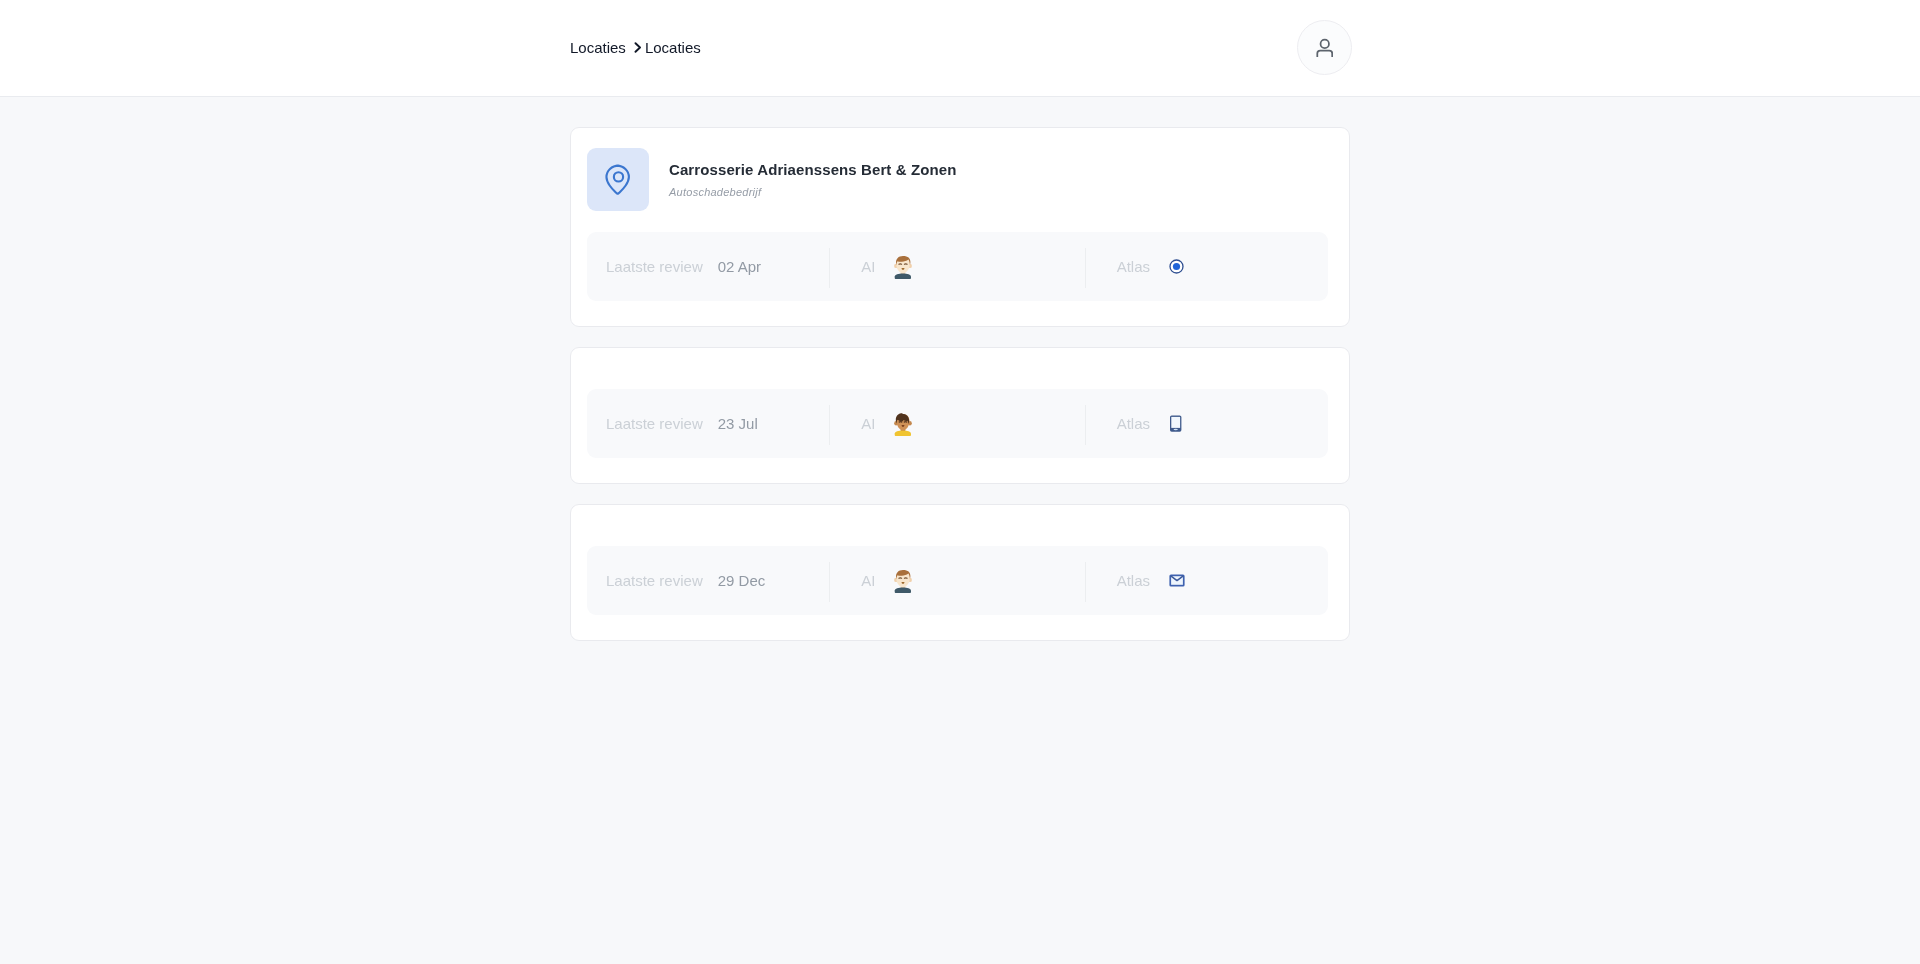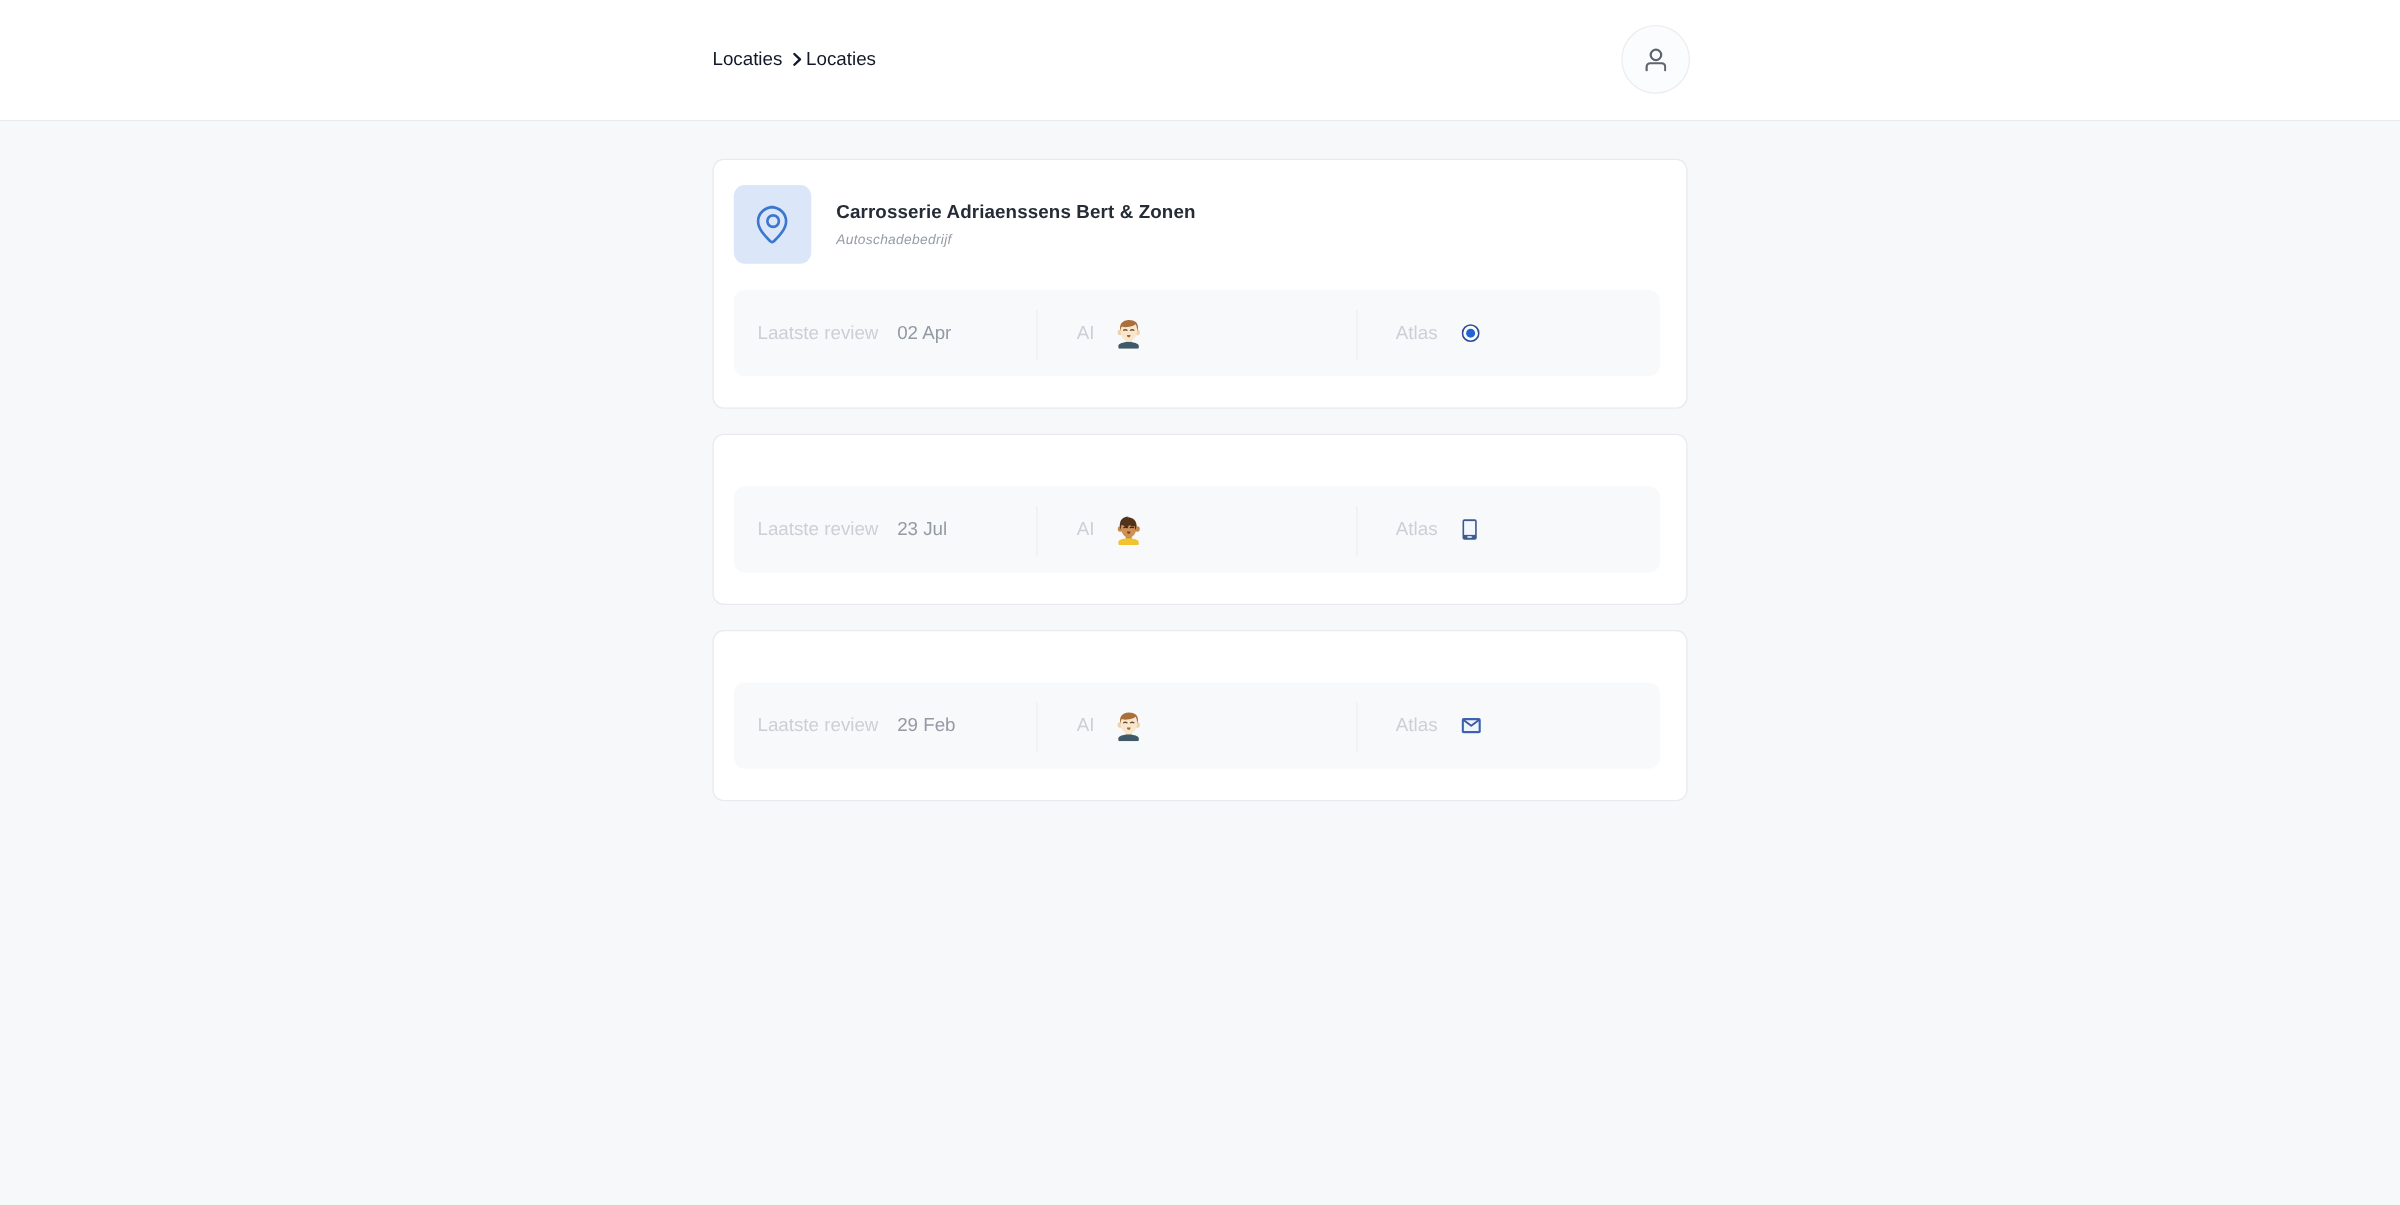--- a/index.html
+++ b/index.html
@@ -161,21 +161,21 @@
   </svg>
           </span>
       </div>
     </div>
   </div>
 
   <div class="card" data-name="location-card">
     <div class="meta" data-name="location-meta">
       <div class="meta-cell" data-name="last-review-cell">
         <span class="meta-label" data-name="last-review-label">Laatste review</span>
-        <span class="meta-value" data-name="last-review-value">29 Feb</span>
+        <span class="meta-value" data-name="last-review-value">29 Dec</span>
       </div>
       <div class="divider" data-name="meta-divider"></div>
       <div class="meta-cell" data-name="ai-cell">
         <span class="meta-label" data-name="ai-label">AI</span>
         <span class="emoji" data-name="ai-emoji">
             <svg width="20" height="24" viewBox="0 0 20 24" data-name="man-emoji">
     <ellipse cx="3.0" cy="10.9" rx="1.9" ry="2.2" fill="#f0d0ab"></ellipse>
     <ellipse cx="17.0" cy="10.9" rx="1.9" ry="2.2" fill="#f0d0ab"></ellipse>
     <path d="M7.7 14.8h4.6v5.2H7.7z" fill="#f0d6b6"></path>
     <path d="M9.85 18.5c-4.4 0-8.15 1.3-8.15 3v1.2c0 .8.45 1.3 1 1.3h14.3c.55 0 1-.5 1-1.3v-1.2c0-1.7-3.75-3-8.15-3z" fill="#3f5968"></path>

